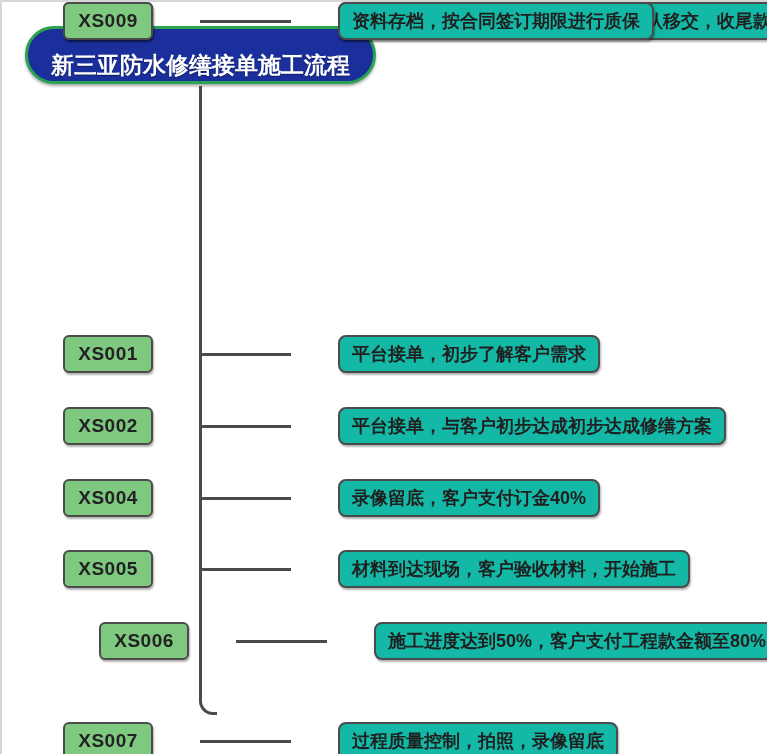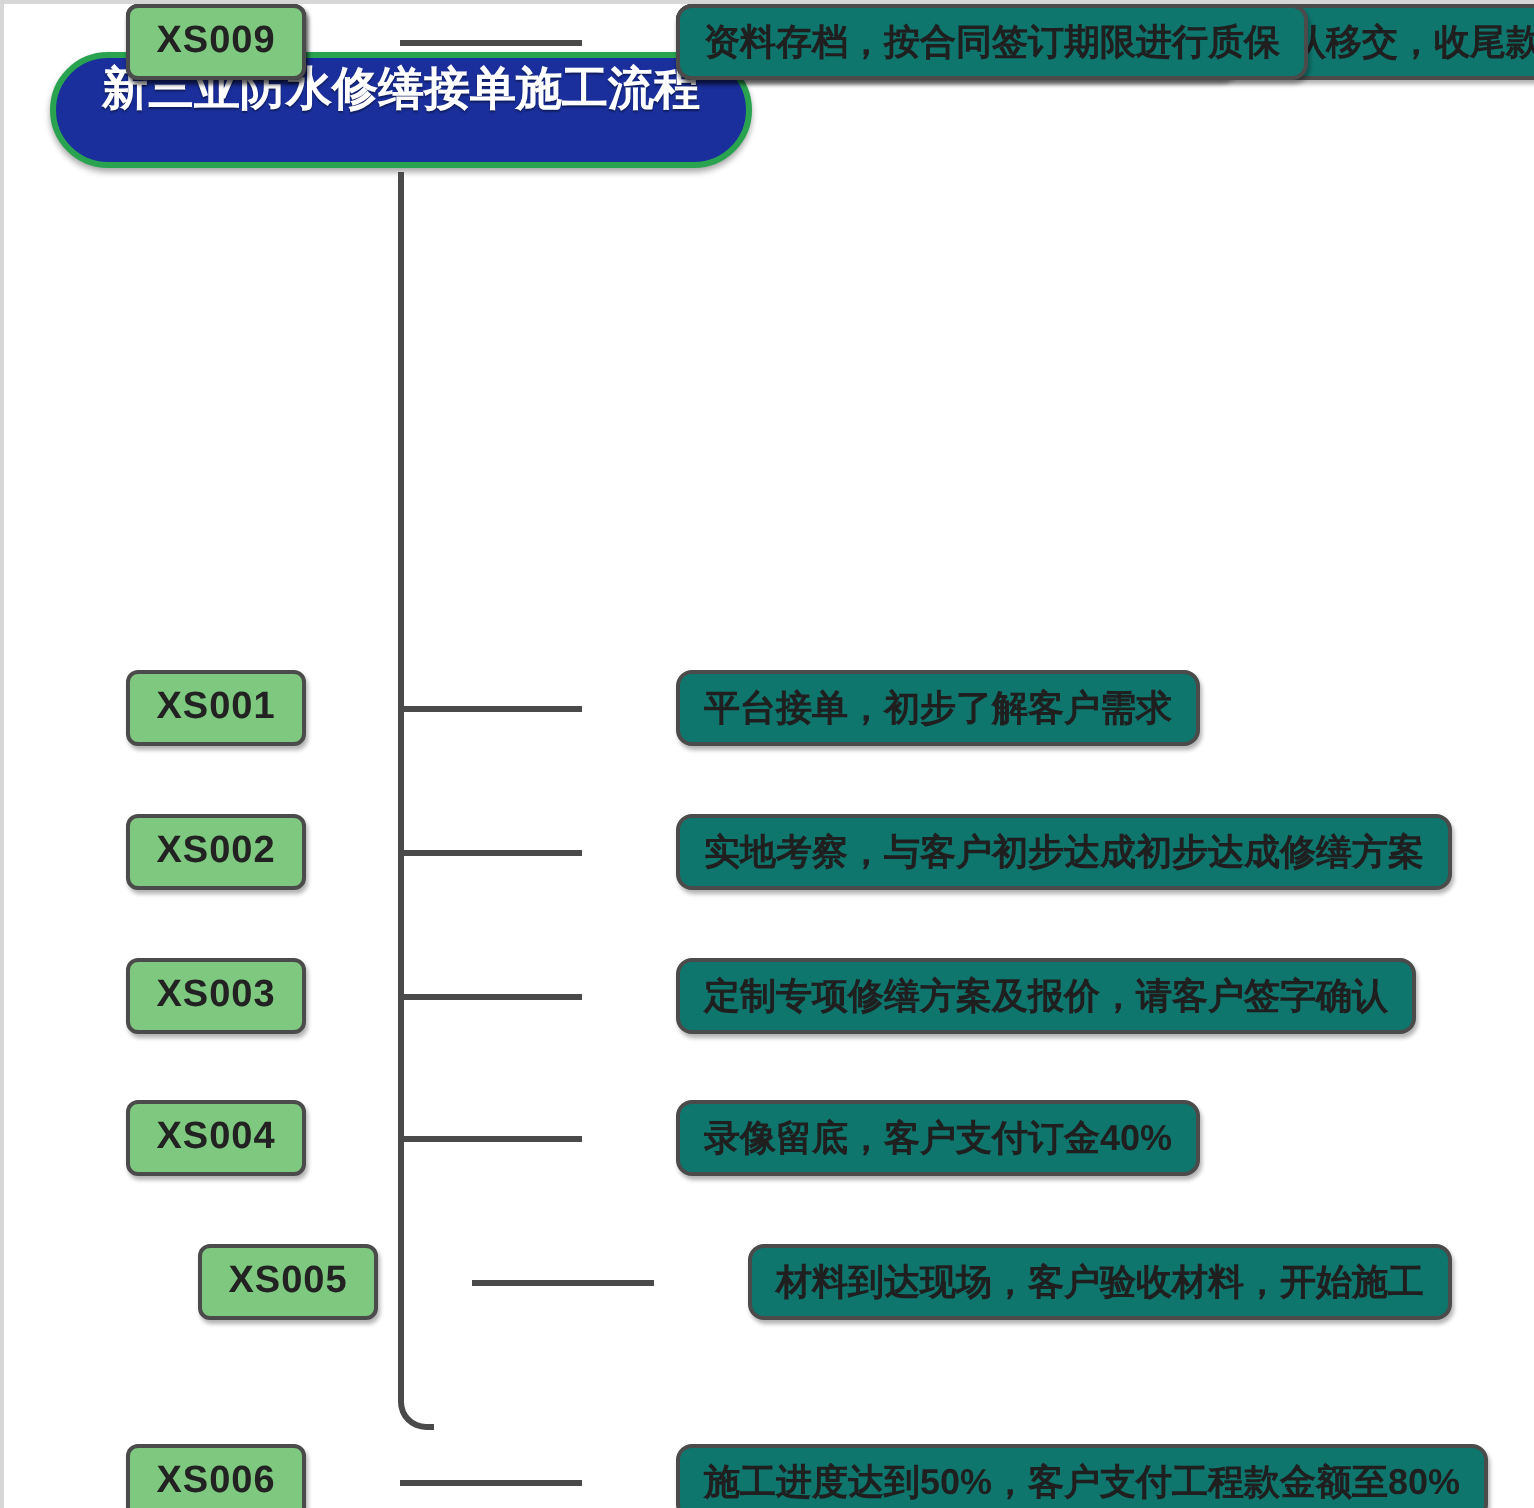--- a/index.html
+++ b/index.html
@@ -20,21 +20,21 @@
   
   .title-pill {
     position: absolute;
     left: 23px; top: 24px;
     height: 58px;
     padding: 0 23px;
     background: #1a2f9b;
     border: 3px solid #2aa351;
     border-radius: 31px;
     box-sizing: border-box;
-    display: flex; align-items: flex-start; justify-content: center;
+    display: flex; align-items: flex-end; justify-content: center;
     box-shadow: 0 2px 3px rgba(0,0,0,0.35);
   }
   .title-pill span {
     color: #ffffff;
     font-size: 23px;
     font-weight: bold;
     white-space: nowrap;
     text-shadow: 0 1px 1px rgba(0,0,0,0.4);
   }
   
@@ -85,21 +85,21 @@
   }
   .connector {
     flex: 0 0 auto;
     width: 91px; height: 3px;
     background: #4a4a4a;
   }
   .node-label {
     flex: 0 0 auto;
     height: 38px;
     box-sizing: border-box;
-    background: #0f766e;
+    background: #14b8a6;
     border: 2px solid #4b4b4b;
     border-radius: 8px;
     padding: 0 12px;
     display: flex; align-items: center;
     font-size: 18px; font-weight: bold; color: #1f1f1f;
     white-space: nowrap;
     box-shadow: 1px 2px 2px rgba(0,0,0,0.3);
   }
 </style>
 </head>
@@ -116,28 +116,23 @@
 
   <div class="row">
     <div class="node-code">XS001</div>
     <div class="connector"></div>
     <div class="node-label">平台接单，初步了解客户需求</div>
   </div>
 
   <div class="row">
     <div class="node-code">XS002</div>
     <div class="connector"></div>
-    <div class="node-label">实地考察，与客户初步达成初步达成修缮方案</div>
+    <div class="node-label">平台接单，与客户初步达成初步达成修缮方案</div>
   </div>
 
-  <div class="row">
-    <div class="node-code">XS003</div>
-    <div class="connector"></div>
-    <div class="node-label">定制专项修缮方案及报价，请客户签字确认</div>
-  </div>
 
   <div class="row">
     <div class="node-code">XS004</div>
     <div class="connector"></div>
     <div class="node-label">录像留底，客户支付订金40%</div>
   </div>
 
   <div class="row">
     <div class="node-code">XS005</div>
     <div class="connector"></div>

